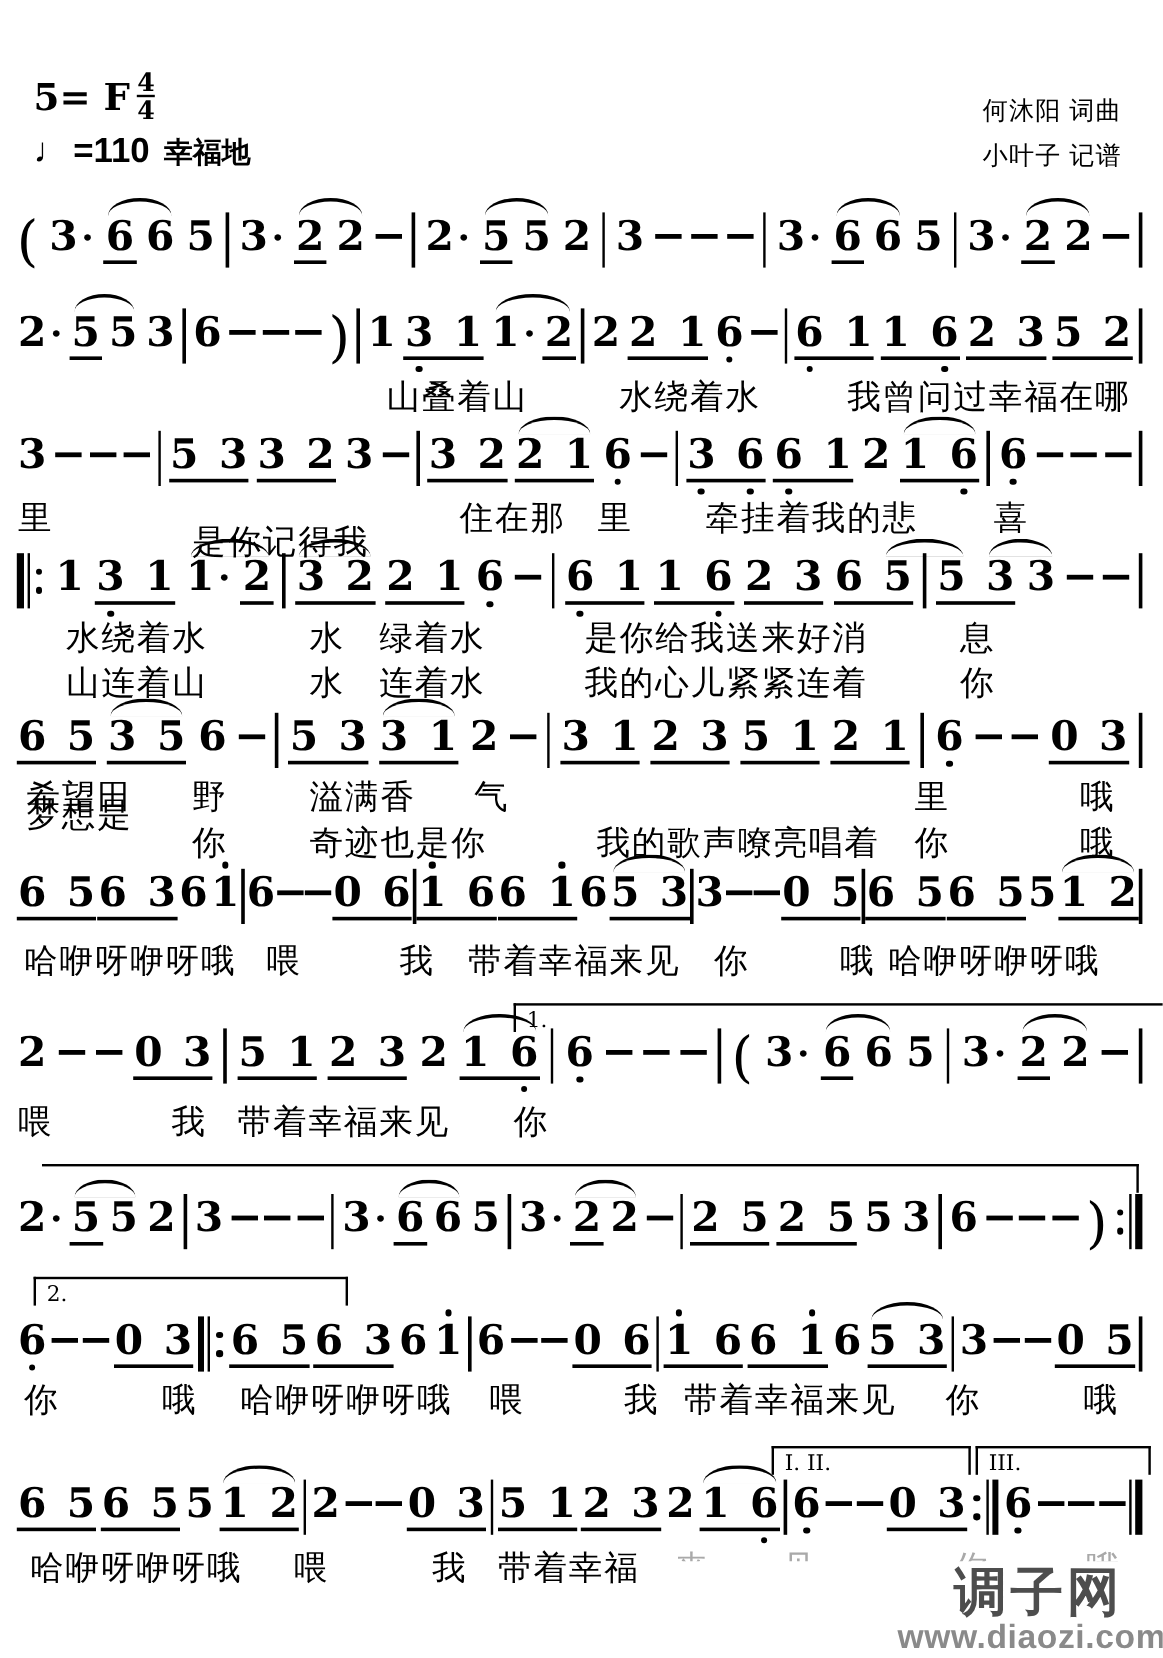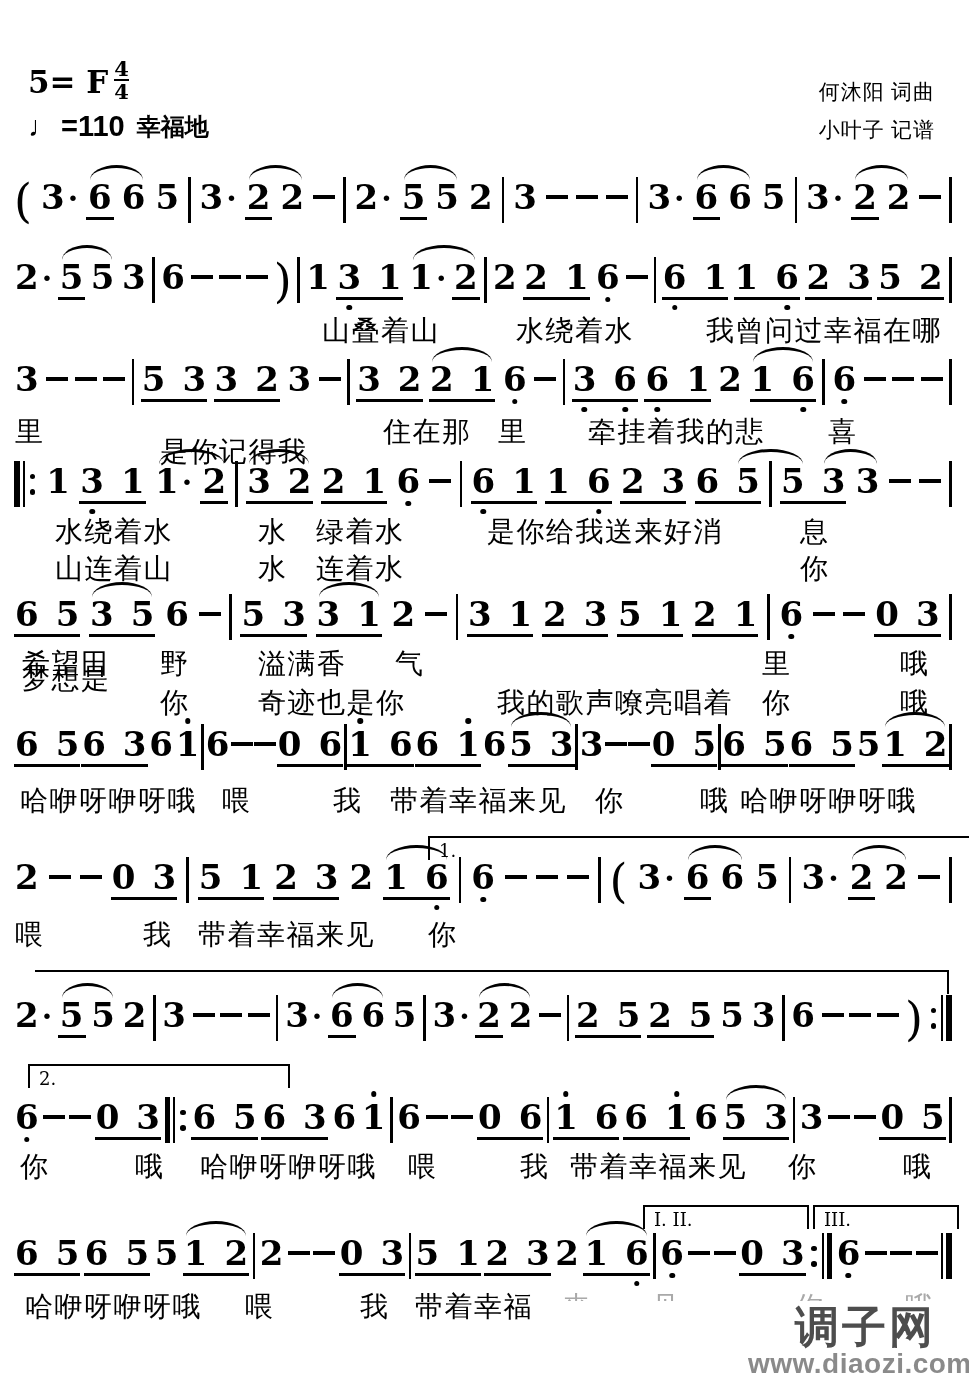--- a/index.html
+++ b/index.html
@@ -638,20 +638,21 @@
     <div class="lyr" style="left: 588px; top: 413px;">牵挂着我的悲</div>
     <div class="lyr" style="left: 828px; top: 413px;">喜</div>
     <div class="lyr" style="left: 55px; top: 513px;">水绕着水</div>
     <div class="lyr" style="left: 258px; top: 513px;">水</div>
     <div class="lyr" style="left: 316px; top: 513px;">绿着水</div>
     <div class="lyr" style="left: 487px; top: 513px;">是你给我送来好消</div>
     <div class="lyr" style="left: 800px; top: 513px;">息</div>
     <div class="lyr" style="left: 55px; top: 550px;">山连着山</div>
     <div class="lyr" style="left: 258px; top: 550px;">水</div>
     <div class="lyr" style="left: 316px; top: 550px;">连着水</div>
+    <div class="lyr" style="left: 487px; top: 550px;">我的心儿紧紧连着</div>
     <div class="lyr" style="left: 800px; top: 550px;">你</div>
     <div class="lyr" style="left: 22px; top: 645px;">希望田</div>
     <div class="lyr" style="left: 160px; top: 645px;">野</div>
     <div class="lyr" style="left: 258px; top: 645px;">溢满香</div>
     <div class="lyr" style="left: 395px; top: 645px;">气</div>
     <div class="lyr" style="left: 762px; top: 645px;">里</div>
     <div class="lyr" style="left: 900px; top: 645px;">哦</div>
     <div class="lyr" style="left: 22px; top: 660px;">梦想是</div>
     <div class="lyr" style="left: 160px; top: 684px;">你</div>
     <div class="lyr" style="left: 258px; top: 684px;">奇迹也是你</div>

